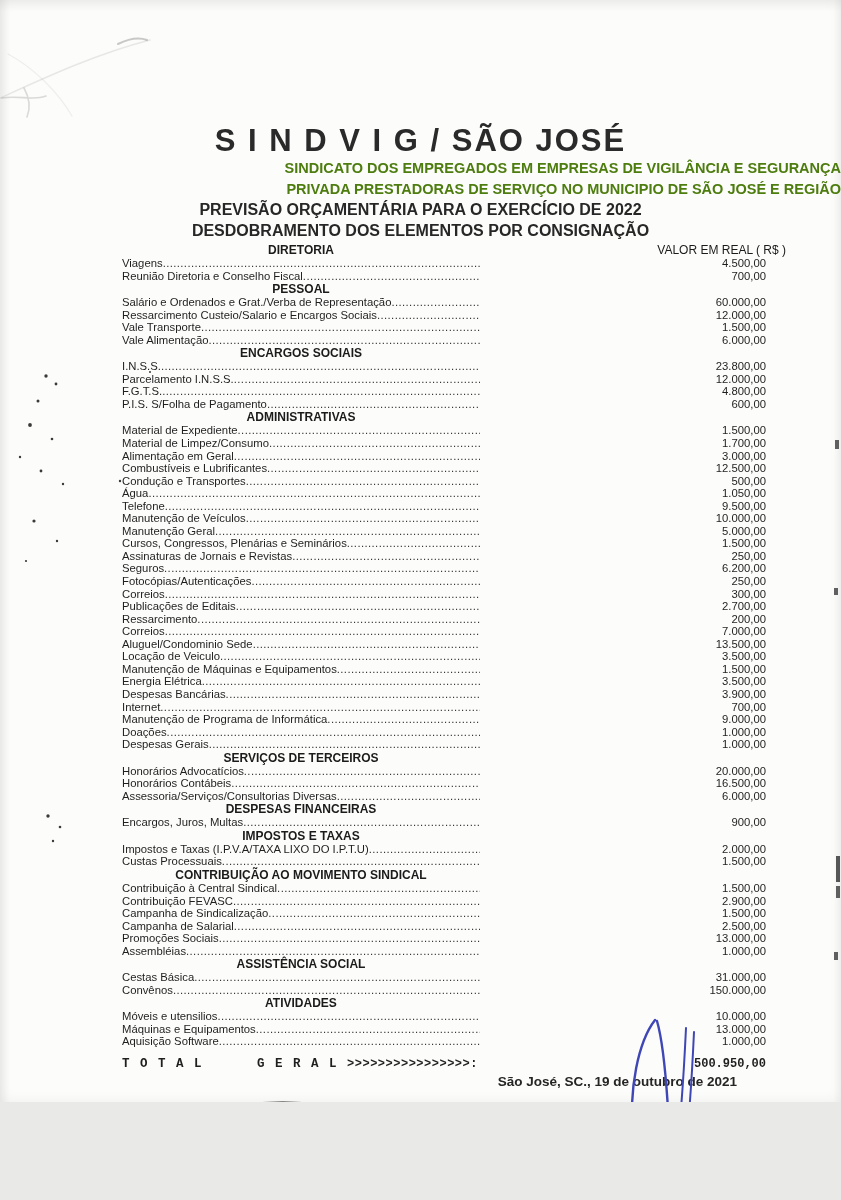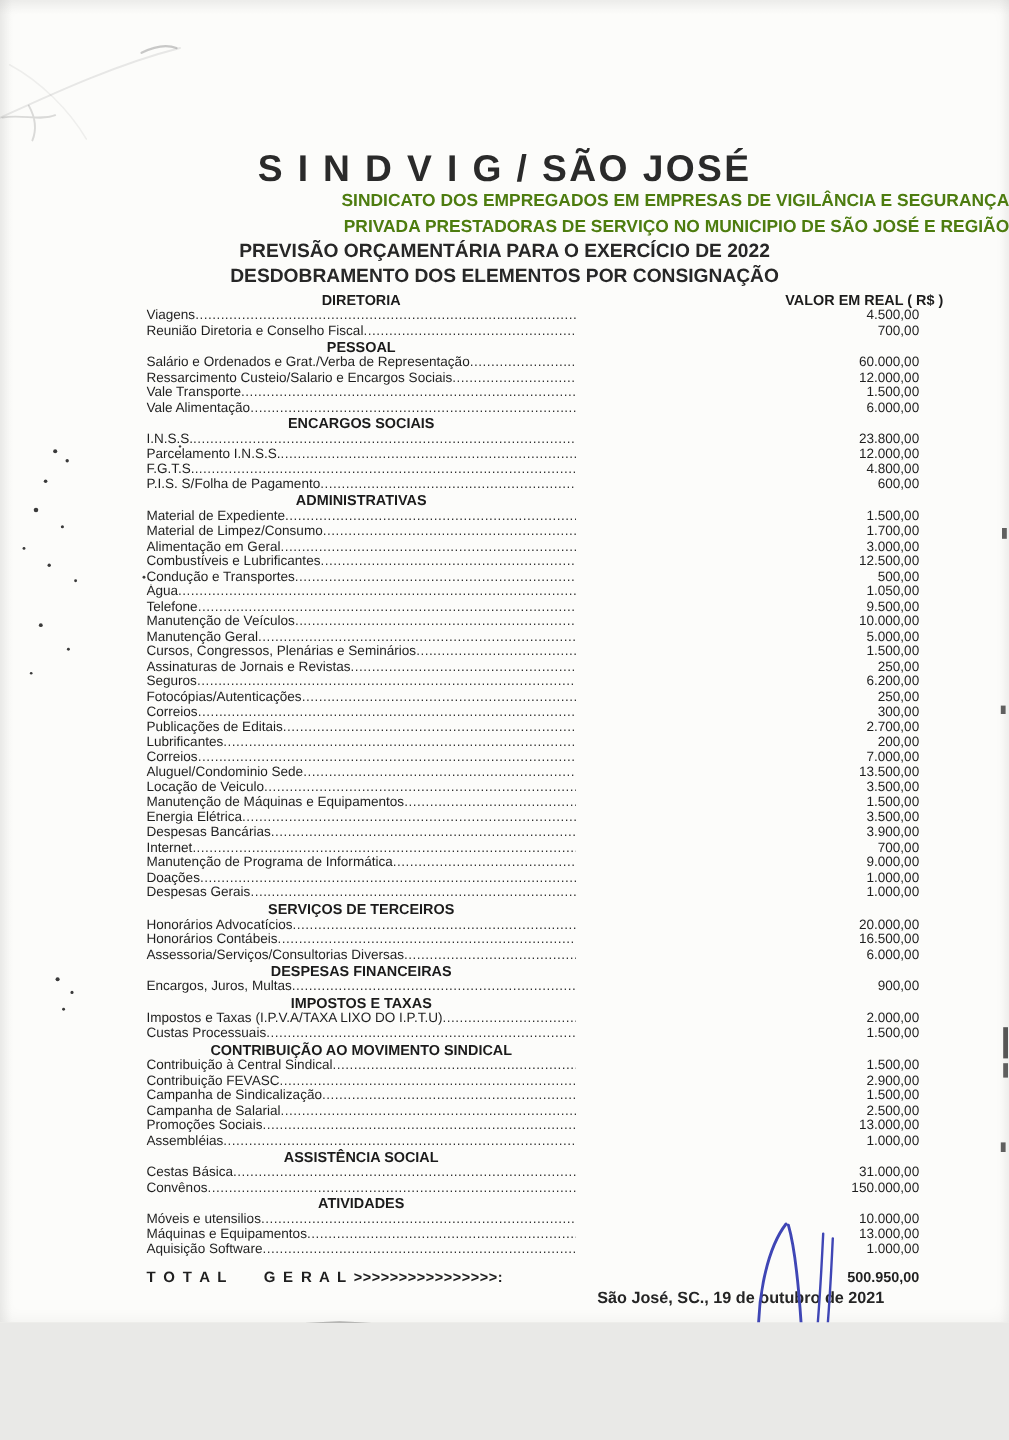--- a/index.html
+++ b/index.html
@@ -33,27 +33,27 @@
   .sub1{font-size:14.5px;font-weight:700;line-height:20.5px;color:#4d7c0f;text-align:right;}
   .sub2{font-size:16px;font-weight:700;line-height:21px;color:#272727;}
   .table{
     position:absolute;top:243px;left:82px;width:664px;margin-left:40px;
   }
   .hdr-row{display:flex;align-items:baseline;}
   .hdr-sec,.sec-header{
     width:358px;text-align:center;font-weight:700;
     font-size:12px;line-height:14px;color:#1b1b1b;
   }
-  .hdr-val{flex:1;text-align:right;font-weight:700;font-size:12px;color:#1b1b1b;}
+  .hdr-val{flex:1;text-align:right;font-weight:400;font-size:12px;color:#1b1b1b;}
   .row{display:flex;align-items:flex-start;font-size:11.3px;line-height:12.55px;}
   .lw{width:358px;display:flex;align-items:baseline;overflow:hidden;white-space:nowrap;}
   .lab{white-space:nowrap;}
   .dots{flex:1;overflow:hidden;white-space:nowrap;color:#303030;letter-spacing:0.4px;}
   .val{flex:1;text-align:right;padding-right:20px;font-size:11.3px;}
-  .total-row{display:flex;align-items:flex-end;margin-top:9px;font-weight:700;}
+  .total-row{display:flex;align-items:flex-end;margin-top:9px;font-weight:700;font-family:Liberation Mono, monospace;}
   .total-label{white-space:pre;font-size:12.5px;letter-spacing:1.5px;}
   .total-arrows{font-size:12px;letter-spacing:0.5px;}
   .total-val{flex:1;text-align:right;padding-right:20px;font-size:12px;}
   .date-line{
     position:absolute;top:1074px;right:104px;
     font-size:13.5px;font-weight:700;color:#252525;
   }
   .sig-block{
     position:absolute;left:108px;top:1130px;width:268px;
     text-align:center;color:#171717;
@@ -257,21 +257,21 @@
         </div>
         <div class="row">
           <div class="lw">
             <span class="lab">Publicações de Editais</span>
             <span class="dots">................................................................................................................................................................................................................................................</span>
           </div>
           <span class="val">2.700,00</span>
         </div>
         <div class="row">
           <div class="lw">
-            <span class="lab">Lubrificantes</span>
+            <span class="lab">Ressarcimento</span>
             <span class="dots">................................................................................................................................................................................................................................................</span>
           </div>
           <span class="val">200,00</span>
         </div>
         <div class="row">
           <div class="lw">
             <span class="lab">Correios</span>
             <span class="dots">................................................................................................................................................................................................................................................</span>
           </div>
           <span class="val">7.000,00</span>

